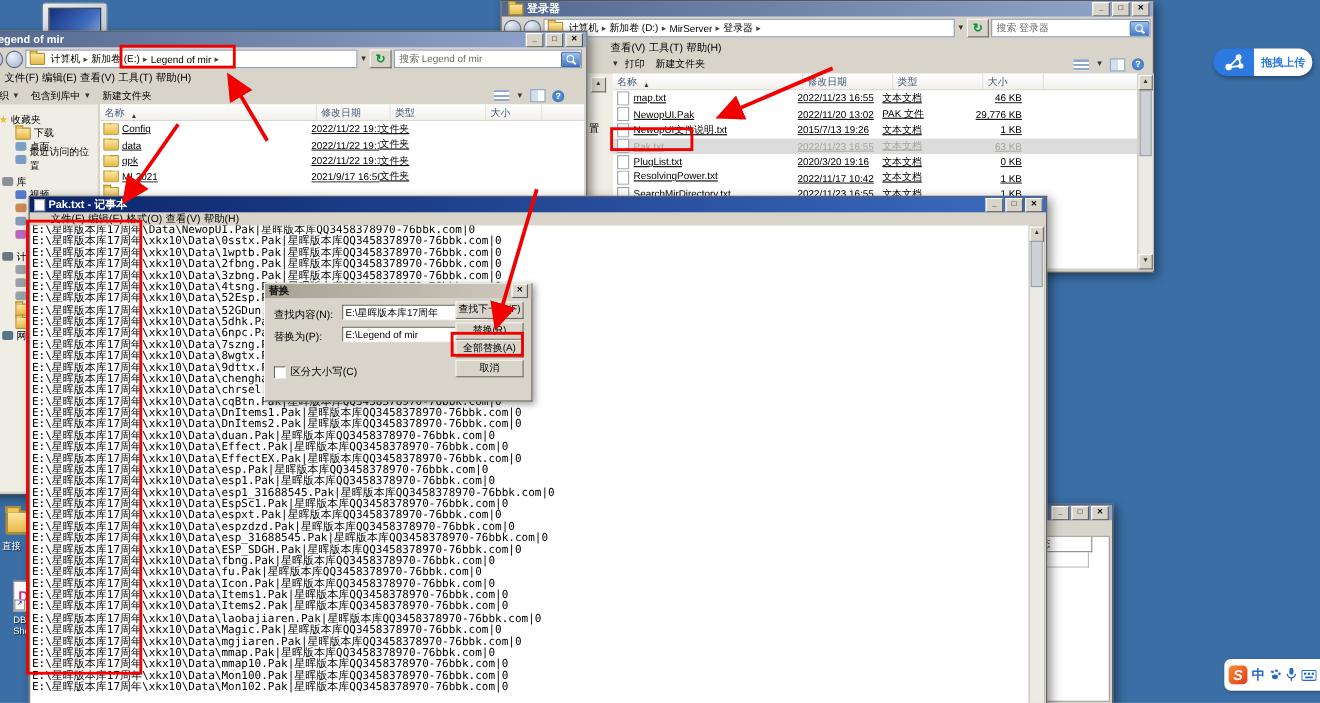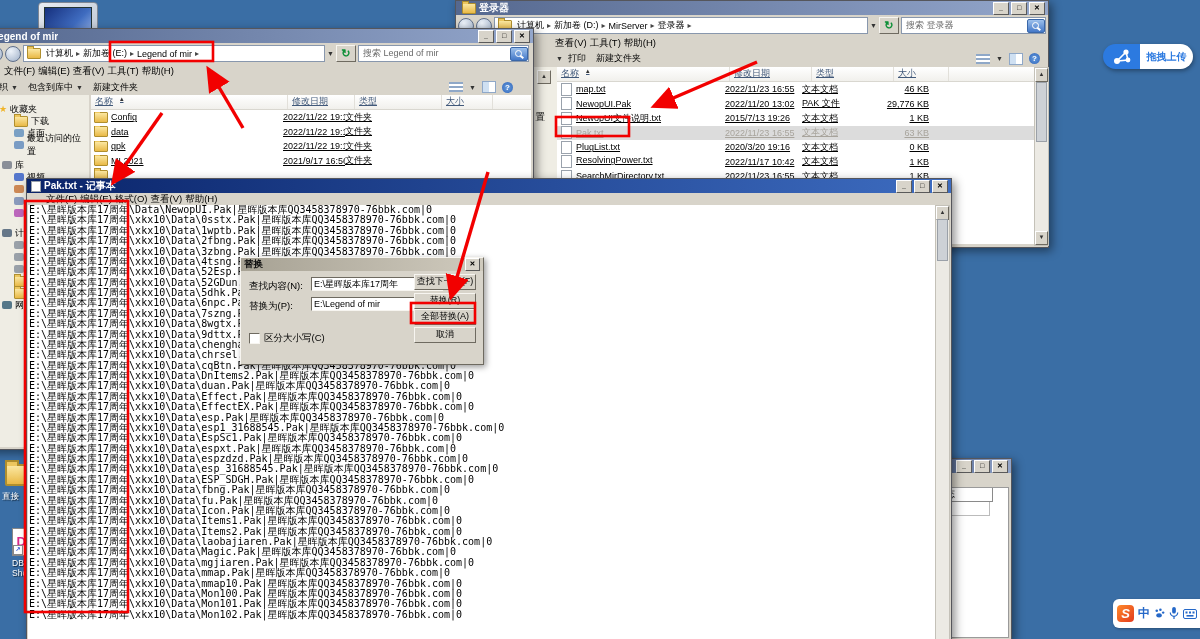--- a/index.html
+++ b/index.html
@@ -25,21 +25,21 @@
   .field{background:#fff;border:1px solid #8897ad;display:flex;align-items:center;
          white-space:nowrap;overflow:hidden;}
   .crumb{padding:0 2px;}
   .sep{color:#444;padding:0 1px;font-size:8px;}
   .circ{width:14px;height:14px;border-radius:50%;border:1px solid #5f6f8a;
         background:radial-gradient(circle at 35% 30%,#eef3fa,#9fb0c8);}
   .greenbtn{width:18px;height:15px;display:flex;align-items:center;justify-content:center;
             color:#0c8f36;font-weight:bold;font-size:11px;}
   .hdr{display:flex;height:14px;background:linear-gradient(#ffffff,#f1f0ec);
        border-bottom:1px solid #d9d7d0;color:#41597a;}
-  .hcell{border-right:1px solid #e2e0da;padding-left:4px;display:flex;align-items:flex-start;gap:7px;text-decoration:underline;}
+  .hcell{border-right:1px solid #e2e0da;padding-left:4px;display:flex;align-items:flex-end;gap:7px;}
   .frow{display:flex;align-items:center;height:14.5px;white-space:nowrap;}
   .frow.sel{background:#dcdcdc;color:#a8a49c;}
   .cell{overflow:hidden;text-decoration:underline;}
   .ico-folder{position:relative;display:inline-block;width:12px;height:9px;margin:0 3px 0 3px;
       background:linear-gradient(#fbe7a1,#e9b946);border:1px solid #b08f2e;border-radius:1px;flex:none;}
   .ico-folder::before{content:"";position:absolute;top:-3px;left:-1px;width:5px;height:2px;
       background:#edc75f;border:1px solid #b08f2e;border-bottom:none;}
   .ico-file{display:inline-block;width:9px;height:11px;margin:0 4px 0 4px;background:#fff;
       border:1px solid #9aa2ac;flex:none;}
   .ico-sq{display:inline-block;width:10px;height:8px;border-radius:2px;margin:0 3px;flex:none;}
@@ -484,43 +484,44 @@
           <div class="np-line">E:\星晖版本库17周年\xkx10\Data\52Esp.Pak|星晖版本库QQ3458378970-76bbk.com|0</div>
           <div class="np-line">E:\星晖版本库17周年\xkx10\Data\52GDun.Pak|星晖版本库QQ3458378970-76bbk.com|0</div>
           <div class="np-line">E:\星晖版本库17周年\xkx10\Data\5dhk.Pak|星晖版本库QQ3458378970-76bbk.com|0</div>
           <div class="np-line">E:\星晖版本库17周年\xkx10\Data\6npc.Pak|星晖版本库QQ3458378970-76bbk.com|0</div>
           <div class="np-line">E:\星晖版本库17周年\xkx10\Data\7szng.Pak|星晖版本库QQ3458378970-76bbk.com|0</div>
           <div class="np-line">E:\星晖版本库17周年\xkx10\Data\8wgtx.Pak|星晖版本库QQ3458378970-76bbk.com|0</div>
           <div class="np-line">E:\星晖版本库17周年\xkx10\Data\9dttx.Pak|星晖版本库QQ3458378970-76bbk.com|0</div>
           <div class="np-line">E:\星晖版本库17周年\xkx10\Data\chenghao.Pak|星晖版本库QQ3458378970-76bbk.com|0</div>
           <div class="np-line">E:\星晖版本库17周年\xkx10\Data\chrsel.Pak|星晖版本库QQ3458378970-76bbk.com|0</div>
           <div class="np-line">E:\星晖版本库17周年\xkx10\Data\cqBtn.Pak|星晖版本库QQ3458378970-76bbk.com|0</div>
+          <div class="np-line">E:\星晖版本库17周年\xkx10\Data\DnItems1.Pak|星晖版本库QQ3458378970-76bbk.com|0</div>
           <div class="np-line">E:\星晖版本库17周年\xkx10\Data\DnItems2.Pak|星晖版本库QQ3458378970-76bbk.com|0</div>
           <div class="np-line">E:\星晖版本库17周年\xkx10\Data\duan.Pak|星晖版本库QQ3458378970-76bbk.com|0</div>
           <div class="np-line">E:\星晖版本库17周年\xkx10\Data\Effect.Pak|星晖版本库QQ3458378970-76bbk.com|0</div>
           <div class="np-line">E:\星晖版本库17周年\xkx10\Data\EffectEX.Pak|星晖版本库QQ3458378970-76bbk.com|0</div>
           <div class="np-line">E:\星晖版本库17周年\xkx10\Data\esp.Pak|星晖版本库QQ3458378970-76bbk.com|0</div>
+          <div class="np-line">E:\星晖版本库17周年\xkx10\Data\esp1.Pak|星晖版本库QQ3458378970-76bbk.com|0</div>
           <div class="np-line">E:\星晖版本库17周年\xkx10\Data\esp1_31688545.Pak|星晖版本库QQ3458378970-76bbk.com|0</div>
           <div class="np-line">E:\星晖版本库17周年\xkx10\Data\EspSc1.Pak|星晖版本库QQ3458378970-76bbk.com|0</div>
           <div class="np-line">E:\星晖版本库17周年\xkx10\Data\espxt.Pak|星晖版本库QQ3458378970-76bbk.com|0</div>
           <div class="np-line">E:\星晖版本库17周年\xkx10\Data\espzdzd.Pak|星晖版本库QQ3458378970-76bbk.com|0</div>
           <div class="np-line">E:\星晖版本库17周年\xkx10\Data\esp_31688545.Pak|星晖版本库QQ3458378970-76bbk.com|0</div>
           <div class="np-line">E:\星晖版本库17周年\xkx10\Data\ESP_SDGH.Pak|星晖版本库QQ3458378970-76bbk.com|0</div>
           <div class="np-line">E:\星晖版本库17周年\xkx10\Data\fbng.Pak|星晖版本库QQ3458378970-76bbk.com|0</div>
           <div class="np-line">E:\星晖版本库17周年\xkx10\Data\fu.Pak|星晖版本库QQ3458378970-76bbk.com|0</div>
           <div class="np-line">E:\星晖版本库17周年\xkx10\Data\Icon.Pak|星晖版本库QQ3458378970-76bbk.com|0</div>
           <div class="np-line">E:\星晖版本库17周年\xkx10\Data\Items1.Pak|星晖版本库QQ3458378970-76bbk.com|0</div>
           <div class="np-line">E:\星晖版本库17周年\xkx10\Data\Items2.Pak|星晖版本库QQ3458378970-76bbk.com|0</div>
           <div class="np-line">E:\星晖版本库17周年\xkx10\Data\laobajiaren.Pak|星晖版本库QQ3458378970-76bbk.com|0</div>
           <div class="np-line">E:\星晖版本库17周年\xkx10\Data\Magic.Pak|星晖版本库QQ3458378970-76bbk.com|0</div>
           <div class="np-line">E:\星晖版本库17周年\xkx10\Data\mgjiaren.Pak|星晖版本库QQ3458378970-76bbk.com|0</div>
           <div class="np-line">E:\星晖版本库17周年\xkx10\Data\mmap.Pak|星晖版本库QQ3458378970-76bbk.com|0</div>
           <div class="np-line">E:\星晖版本库17周年\xkx10\Data\mmap10.Pak|星晖版本库QQ3458378970-76bbk.com|0</div>
           <div class="np-line">E:\星晖版本库17周年\xkx10\Data\Mon100.Pak|星晖版本库QQ3458378970-76bbk.com|0</div>
-          <div class="np-line">E:\星晖版本库17周年\xkx10\Data\Mon101.Pak|星晖版本库QQ3458378970-76bbk.com|0</div>
           <div class="np-line">E:\星晖版本库17周年\xkx10\Data\Mon102.Pak|星晖版本库QQ3458378970-76bbk.com|0</div>
         </div>
   </div>
   <div class="sb" style="right:1px;top:26px;width:13px;bottom:0;">
     <span class="sbbtn" style="top:0;">▲</span>
     <span class="sbthumb" style="top:13px;height:40px;"></span>
   </div>
 </div>
 
 <div class="win bevel-out" style="left:240px;top:257px;width:242px;height:106px;z-index:5;box-shadow:2px 2px 6px rgba(0,0,0,.4);">

